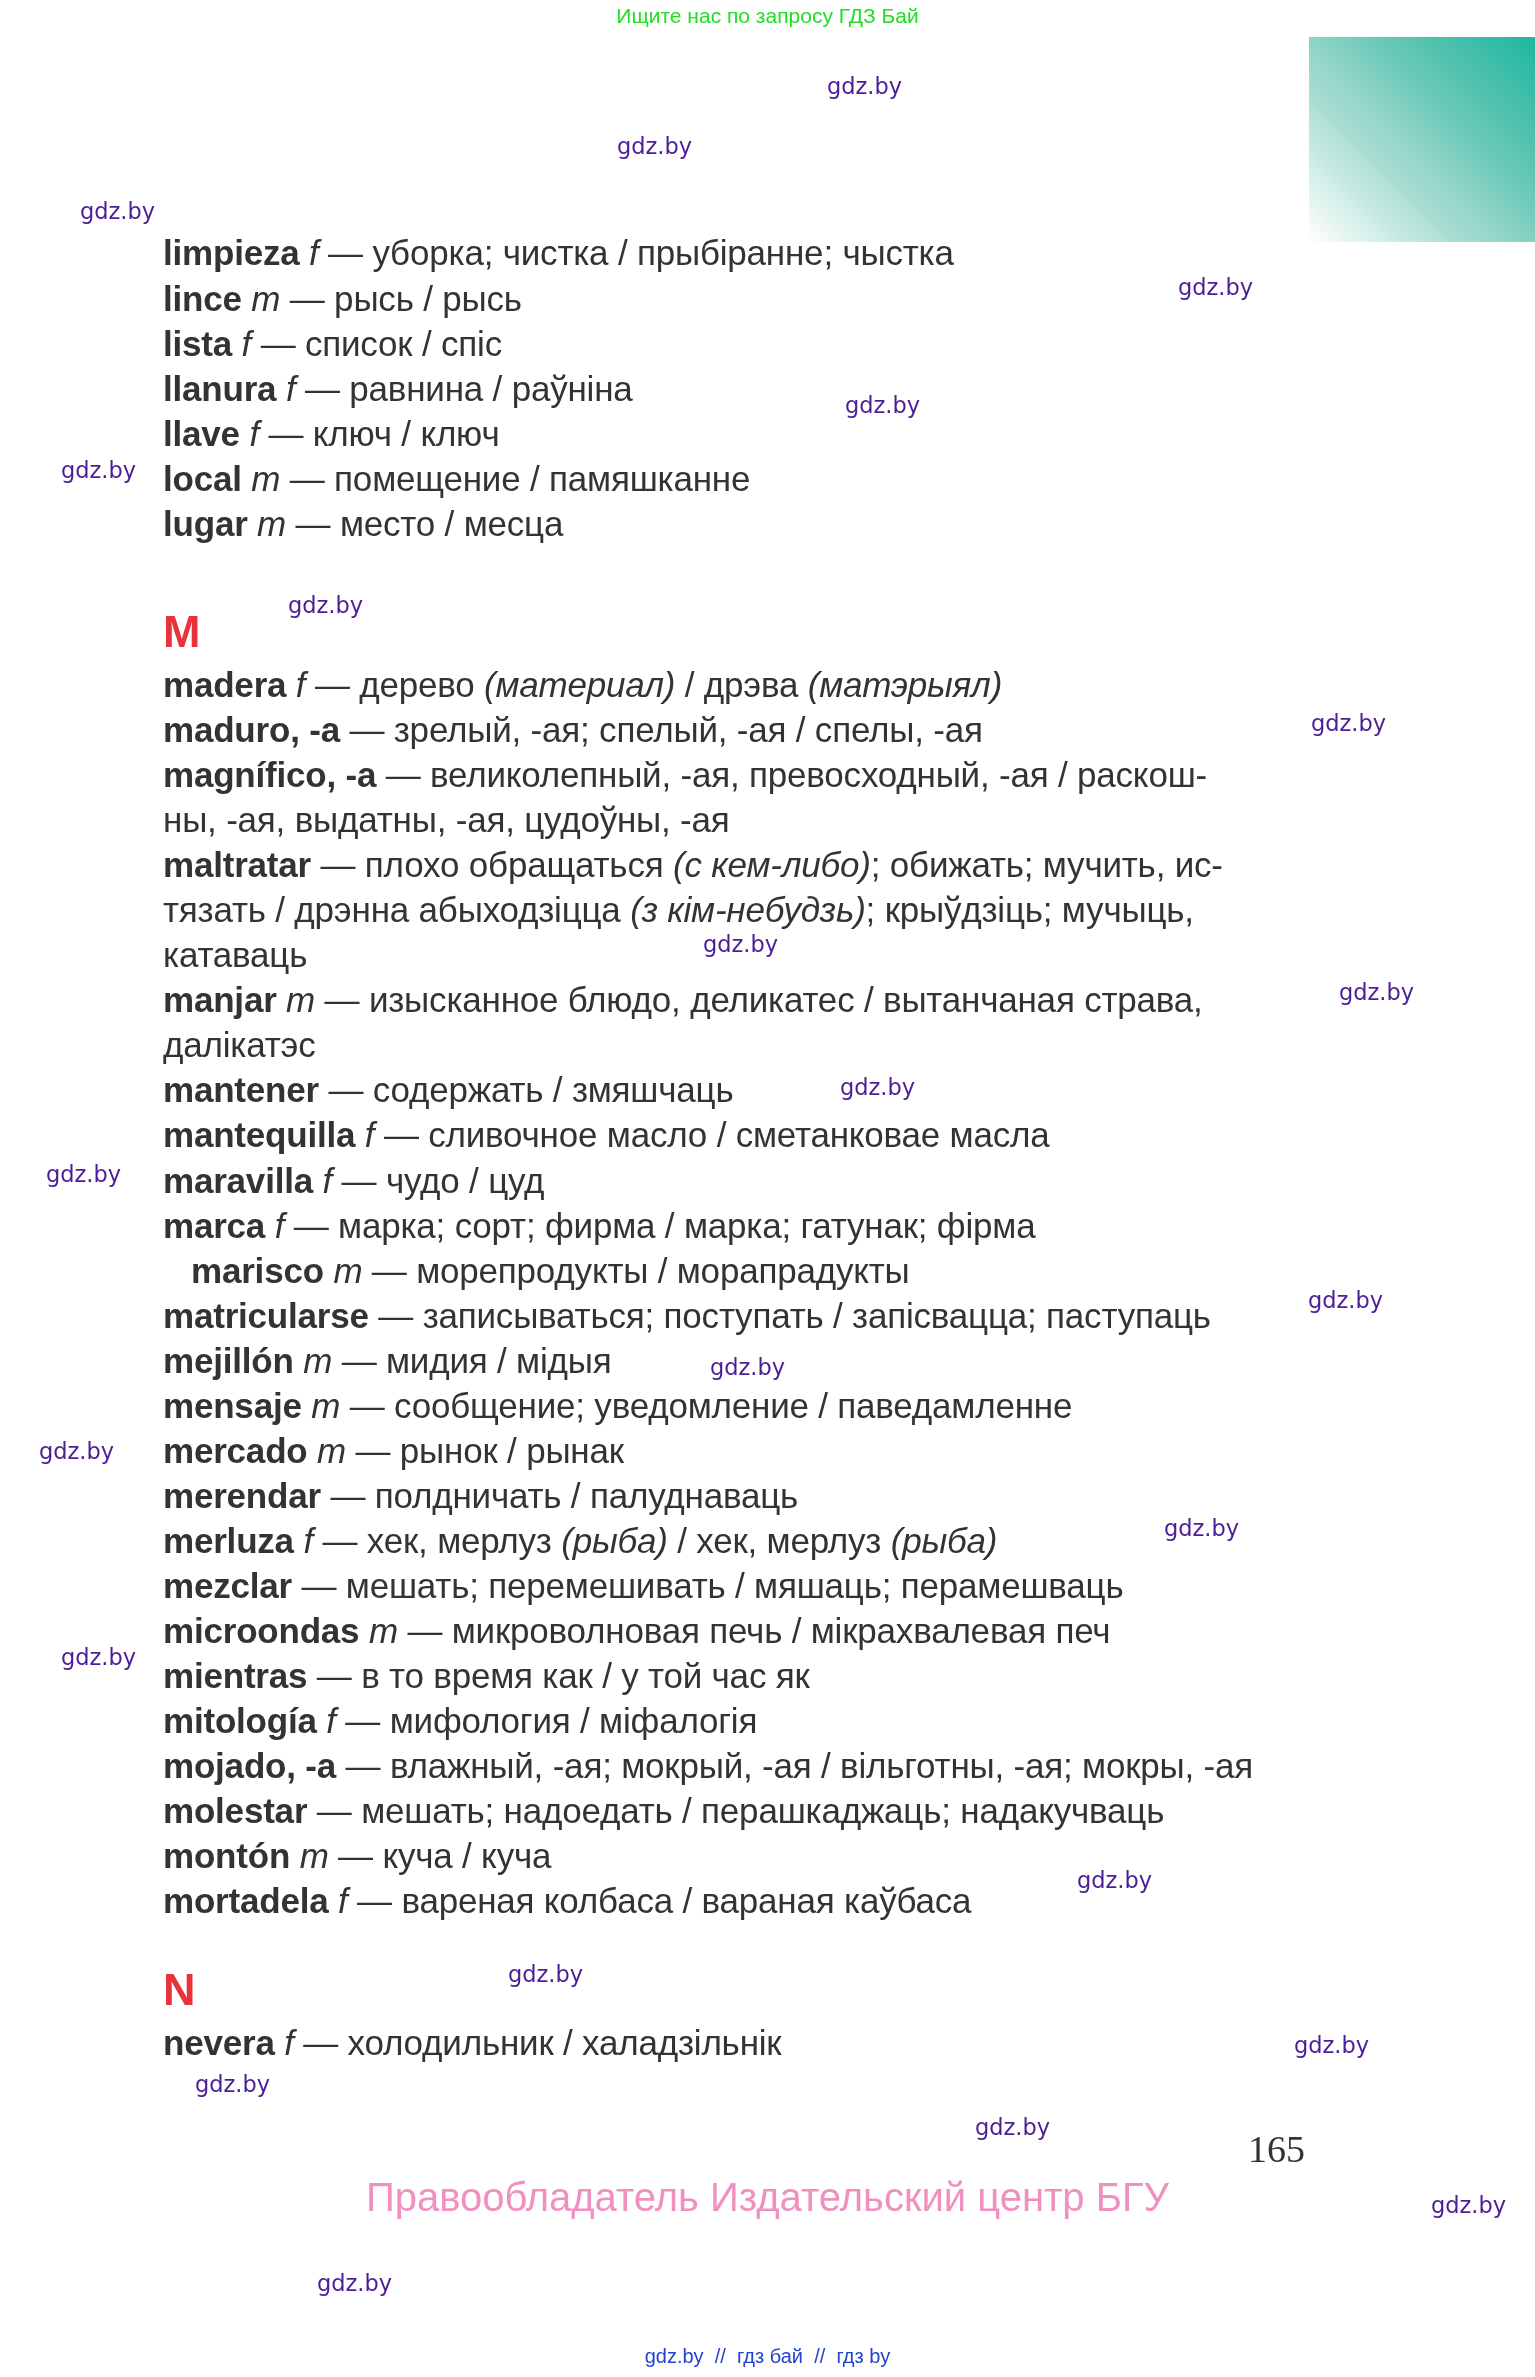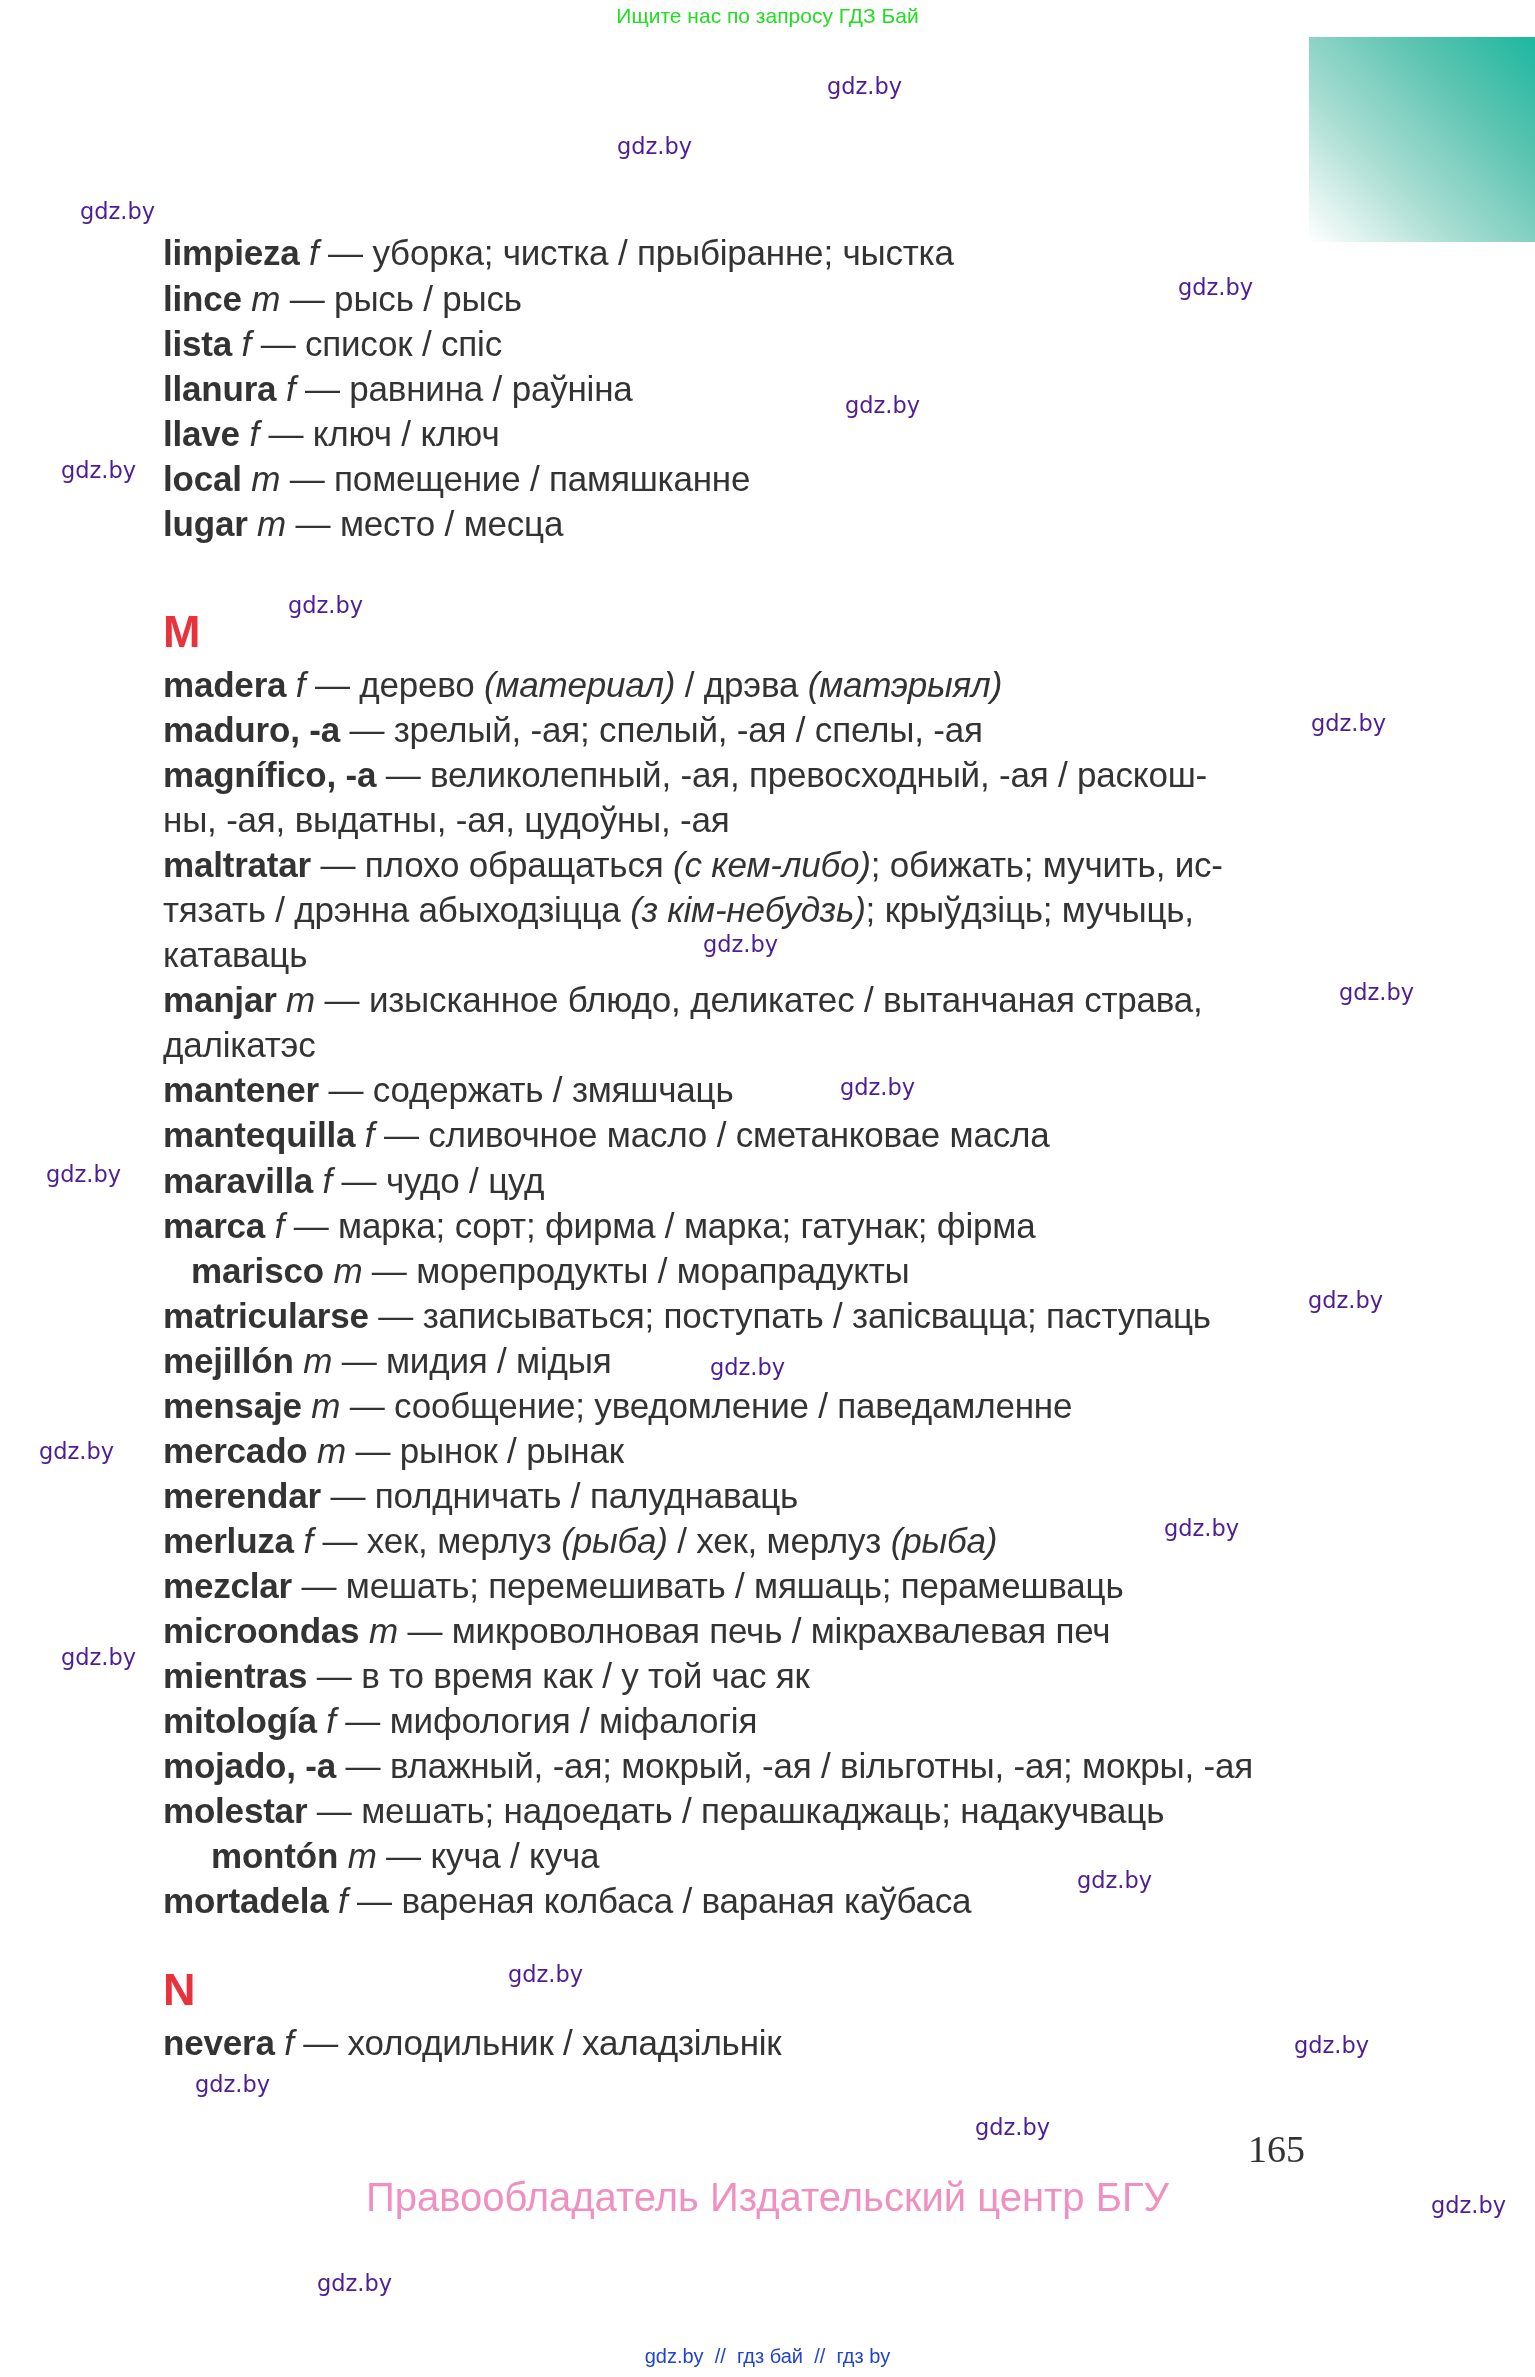--- a/index.html
+++ b/index.html
@@ -113,21 +113,21 @@
       <div class="line" style="top: 1383px;"><span class="hw">mensaje</span> <span class="it">m</span><span> — сообщение; уведомление / паведамленне</span></div>
       <div class="line" style="top: 1428px;"><span class="hw">mercado</span> <span class="it">m</span><span> — рынок / рынак</span></div>
       <div class="line" style="top: 1473px;"><span class="hw">merendar</span><span> — полдничать / палуднаваць</span></div>
       <div class="line" style="top: 1518px;"><span class="hw">merluza</span> <span class="it">f</span><span> — хек, мерлуз </span><span class="it">(рыба)</span><span> / хек, мерлуз </span><span class="it">(рыба)</span></div>
       <div class="line" style="top: 1563px;"><span class="hw">mezclar</span><span> — мешать; перемешивать / мяшаць; перамешваць</span></div>
       <div class="line" style="top: 1608px;"><span class="hw">microondas</span> <span class="it">m</span><span> — микроволновая печь / мікрахвалевая печ</span></div>
       <div class="line" style="top: 1653px;"><span class="hw">mientras</span><span> — в то время как / у той час як</span></div>
       <div class="line" style="top: 1698px;"><span class="hw">mitología</span> <span class="it">f</span><span> — мифология / міфалогія</span></div>
       <div class="line" style="top: 1743px;"><span class="hw">mojado, -a</span><span> — влажный, -ая; мокрый, -ая / вільготны, -ая; мокры, -ая</span></div>
       <div class="line" style="top: 1788px;"><span class="hw">molestar</span><span> — мешать; надоедать / перашкаджаць; надакучваць</span></div>
-      <div class="line" style="top: 1833px; margin-left: 48px;"><span class="hw">montón</span> <span class="it">m</span><span> — куча / куча</span></div>
+      <div class="line" style="top: 1833px;"><span class="hw">montón</span> <span class="it">m</span><span> — куча / куча</span></div>
       <div class="line" style="top: 1878px;"><span class="hw">mortadela</span> <span class="it">f</span><span> — вареная колбаса / вараная каўбаса</span></div>
     </div>
   <div class="letter" id="n-letter" style="top: 1964px;">N</div>
   <div id="n-section">
       <div class="line" style="top: 2020px;"><span class="hw">nevera</span> <span class="it">f</span><span> — холодильник / халадзільнік</span></div>
     </div>
 </div>
 
 <div class="abs page-num">165</div>
 <div class="abs rights">Правообладатель Издательский центр БГУ</div>

